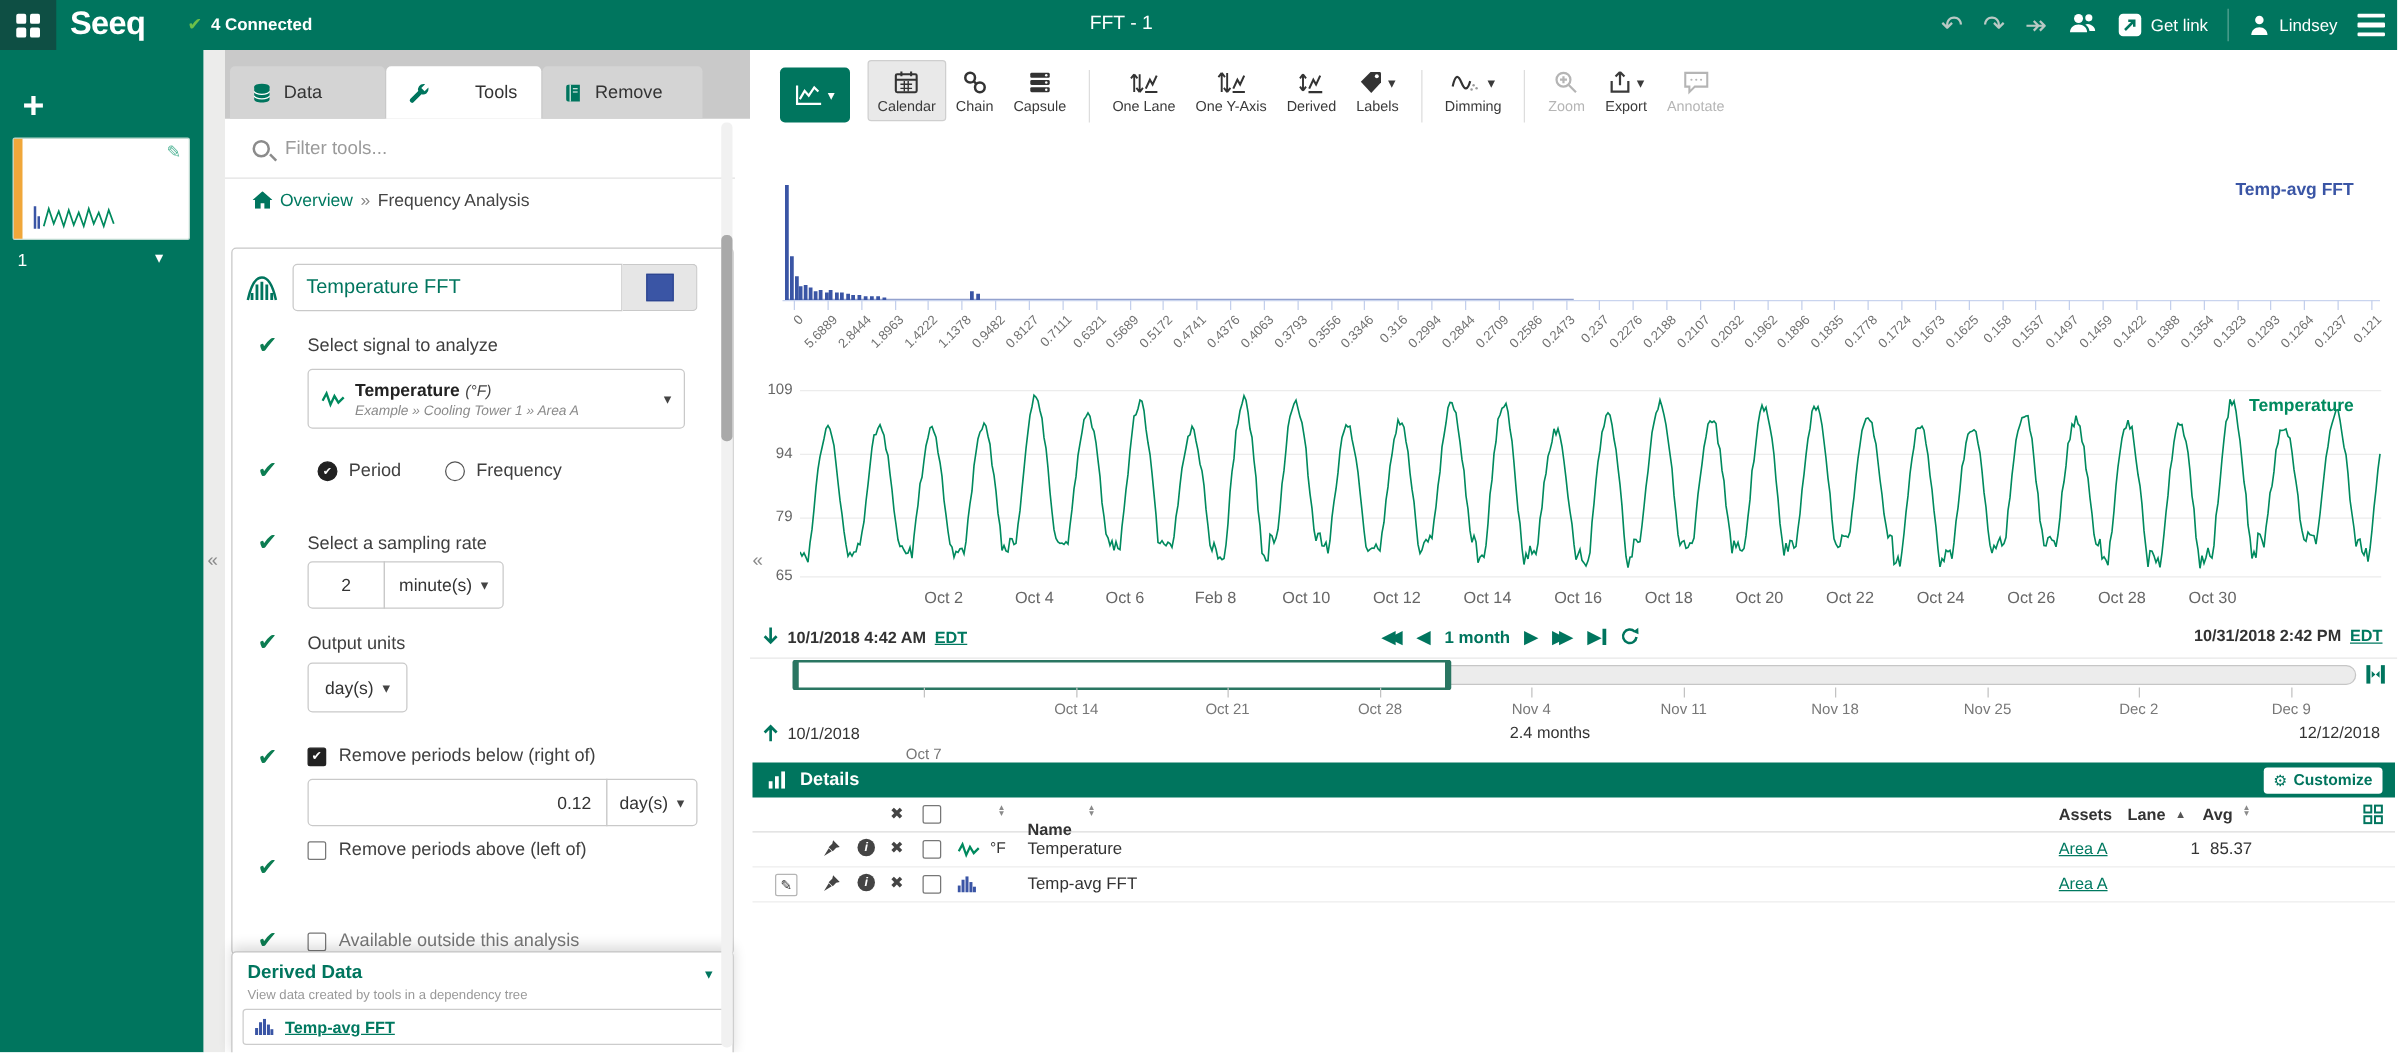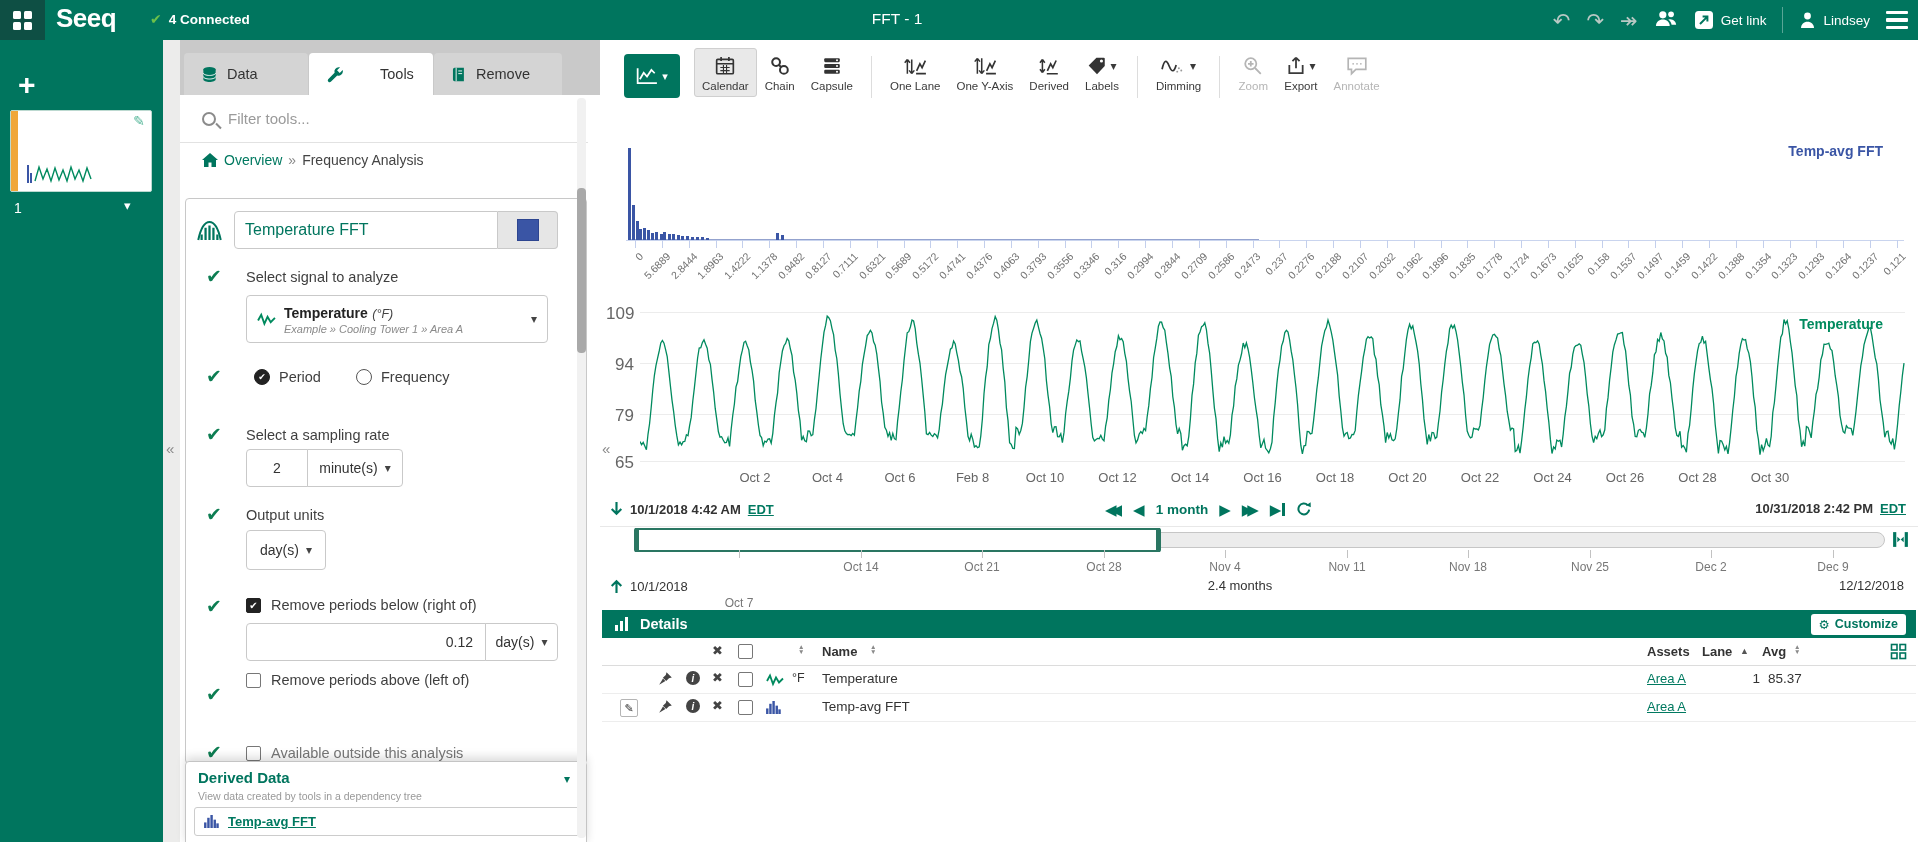--- a/index.html
+++ b/index.html
@@ -98,21 +98,21 @@
   #fftTitle{right:35px;top:103px;font-size:14px;font-weight:600;color:var(--accent-blue,#3a55a5);}
   #fft{left:22px;top:66px;width:1288px;height:155px;}
   .fftbar{position:absolute;width:3px;background:var(--accent-blue,#3a55a5);}
   .ffttick{position:absolute;width:1px;height:8px;top:134px;background:#c3cfec;}
   #fftaxis{position:absolute;left:4px;top:134px;width:1278px;height:1px;background:#c9d4ee;}
   .fftlbl{position:absolute;top:144px;font-size:10.5px;color:#707070;white-space:nowrap;
           transform:rotate(-45deg);transform-origin:100% 0;}
 
   #tempTitle{right:35px;top:276px;font-size:14px;font-weight:600;color:var(--signal,#008a5e);}
   .gridline{position:absolute;height:1px;background:#ececec;}
-  .ylbl{position:absolute;width:28px;text-align:right;font-size:17px;color:#666;}
+  .ylbl{position:absolute;width:28px;text-align:right;font-size:12px;color:#666;}
   .xlbl{position:absolute;top:430px;width:60px;text-align:center;font-size:13px;color:#666;}
 
   #daterow{left:0;top:461px;width:1318px;height:22px;}
   .rangegrp{display:flex;align-items:flex-end;gap:7px;font-size:13px;color:#333;font-weight:600;}
   .rangegrp .tz{color:var(--link,#007960);text-decoration:underline;cursor:pointer;}
   #stepctr{position:absolute;left:505px;top:0;display:flex;align-items:center;gap:11px;color:var(--brand,#00755e);}
   #stepctr .g{font-size:15px;cursor:pointer;line-height:1;}
   #stepctr .dbl{letter-spacing:-6px;padding-right:6px;}
   #stepctr .dur{font-size:13.5px;font-weight:700;cursor:pointer;}
   #hline1{left:0;top:486px;width:1318px;height:1px;background:#e8e8e8;}
@@ -716,21 +716,21 @@
         <span>Customize</span>
       </span>
     </div>
     <div id="dtheader" class="abs">
       <span class="hc rowic" style="left:110px;">✖</span>
       <span class="hc cbx" style="left:136px;top:6px;"></span>
       <span class="hc sort" style="left:196px;">
           <span>▲</span>
           <span>▼</span>
         </span>
-      <span class="hc" style="left:220px;">Name</span>
+      <span class="hc" style="left:220px;margin-top:12px;">Name</span>
       <span class="hc sort" style="left:268px;">
           <span>▲</span>
           <span>▼</span>
         </span>
       <span class="hc" style="left:1045px;">Assets</span>
       <span class="hc" style="left:1100px;">Lane</span>
       <span class="hc" style="left:1138px;top:8px;font-size:9px;color:#555;">▲</span>
       <span class="hc" style="left:1160px;">Avg</span>
       <span class="hc sort" style="left:1192px;">
           <span>▲</span>

